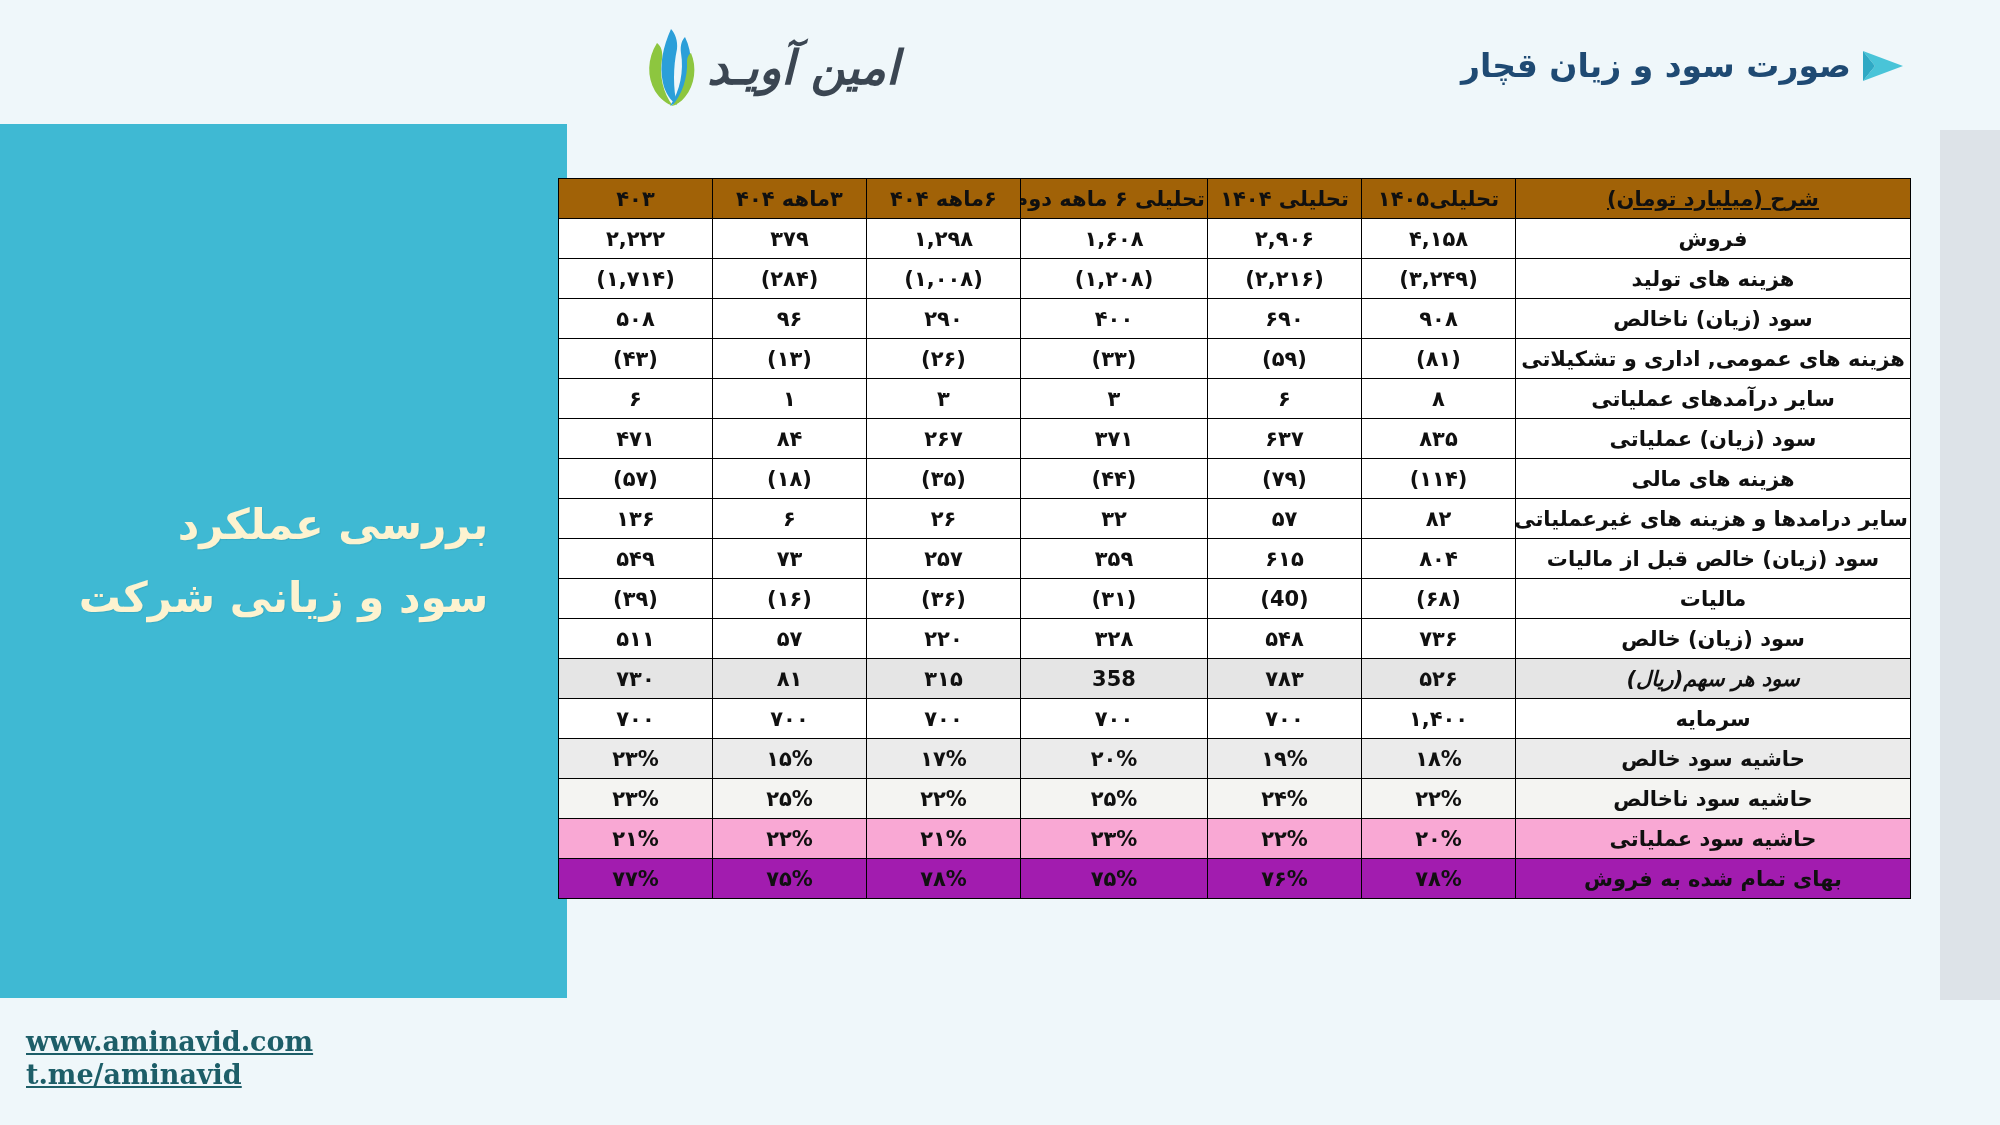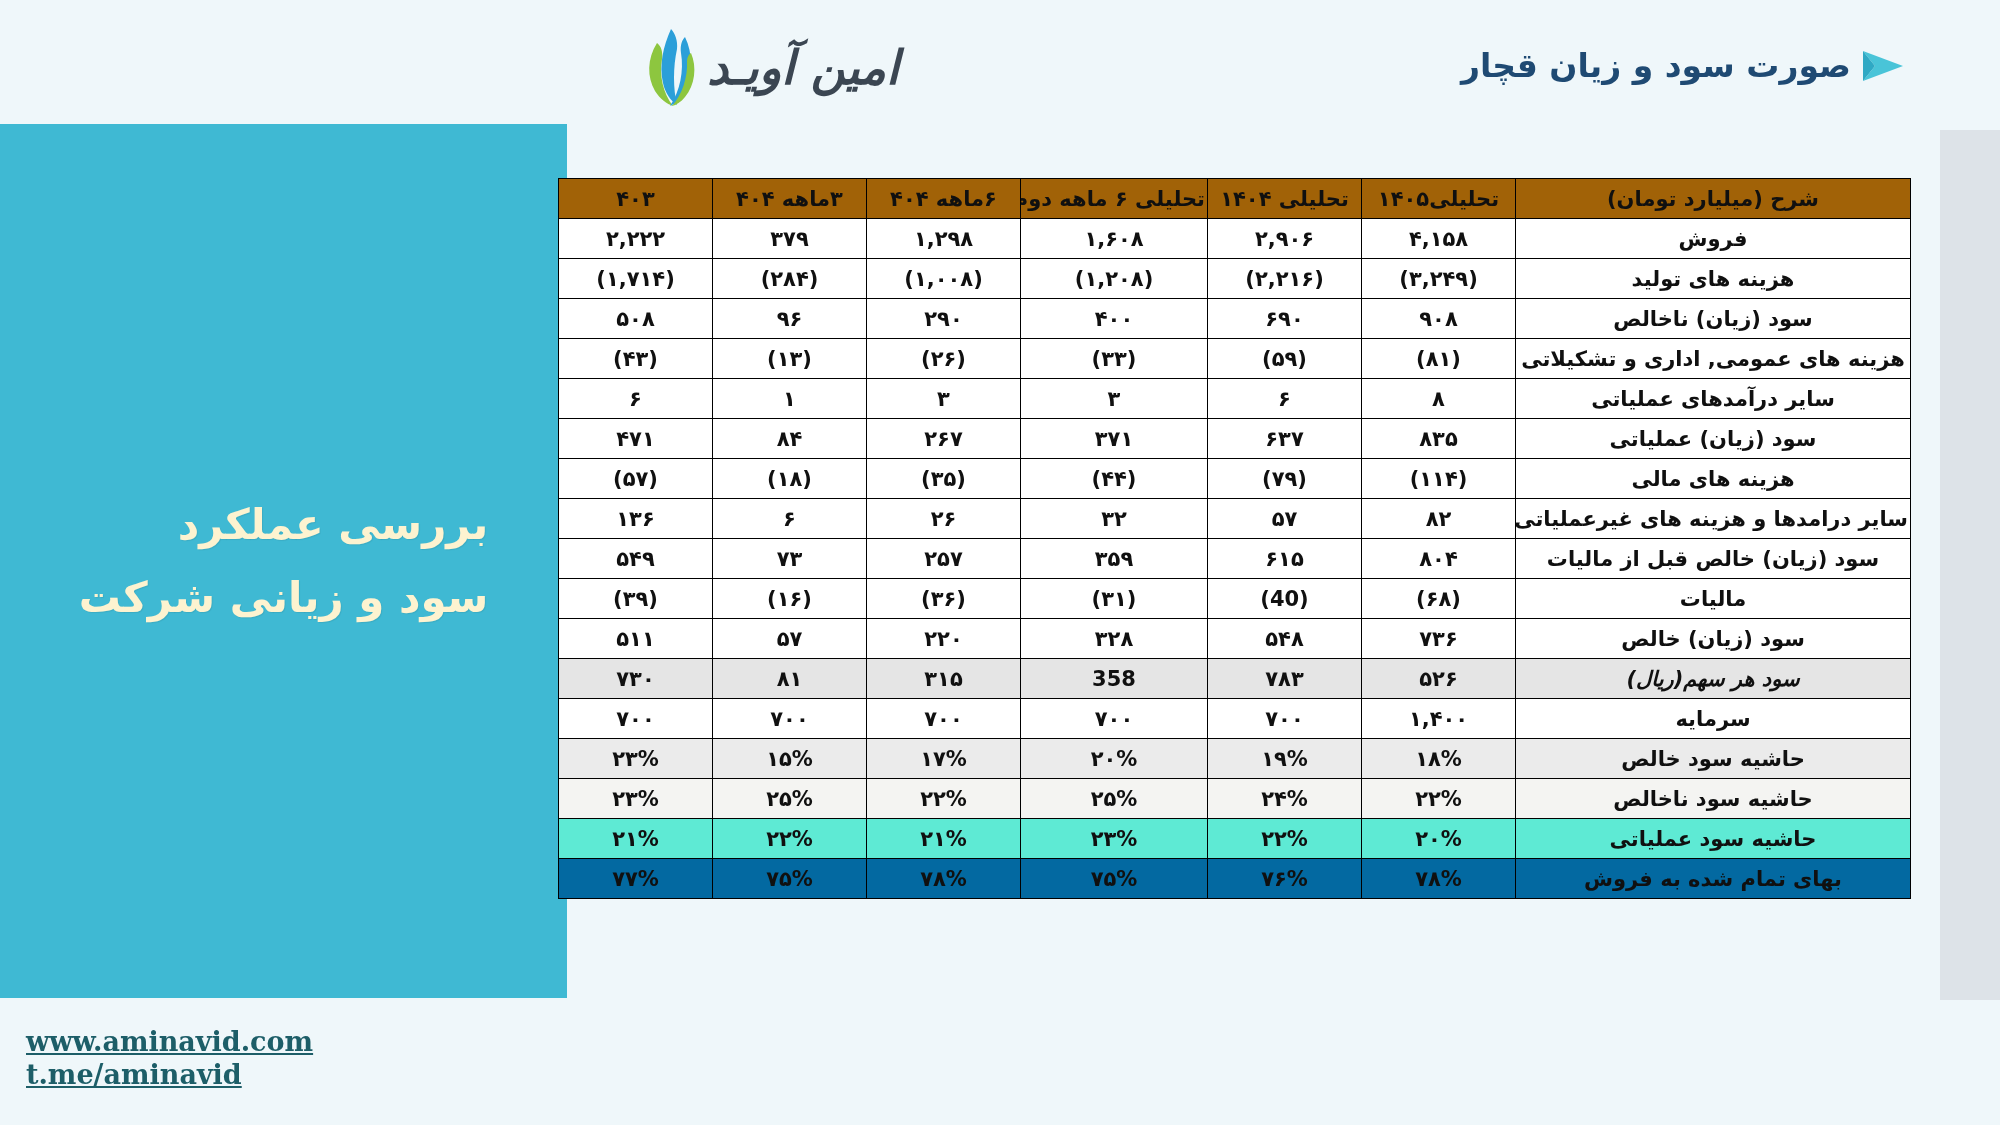--- a/index.html
+++ b/index.html
@@ -90,21 +90,21 @@
   col.c-desc  { width:395px; }
   col.c-num   { width:154px; }
   col.c-num-w { width:187px; }
 
   
   tr.hdr th {
     background:#a16207; color:#111; font-size:20px; height:55px;
     border-color:#000;
     margin-left:36px;
   }
-  tr.hdr th.desc-h { font-size:22px; }
+  tr.hdr th.desc-h { font-size:22px;text-decoration:underline; }
   tr.hdr th.top-accent { border-top:2px solid #4a7fb5; }
 
   
   td.desc {
     text-align:right; padding-right:24px; font-size:21px;
     font-weight:bold;
   }
   td.num { font-size:22px; }
   td.neg { color:#e8111c; }
 
@@ -118,22 +118,22 @@
   tr.eps td {
     background:#e5e5e5; font-size:25px; font-style:italic;
   }
   tr.eps td.num { font-style:normal; font-size:25px; }
   tr.eps td.desc { font-style:italic; }
 
   
   tr.pct td { border-color:#4a7fb5; height:43px; }
   tr.pct-1 td { background:#ebebeb; }
   tr.pct-2 td { background:#f4f4f2; }
-  tr.pct-3 td { background:#5eead4; }
-  tr.pct-4 td { background:#0369a1; }
+  tr.pct-3 td { background:#f9a8d4; }
+  tr.pct-4 td { background:#a21caf; }
   tr.pct-1 td { border-top:2px solid #4a7fb5; }
   tr.pct-4 td { border-bottom:2px solid #4a7fb5; }
   tr.pct td.desc { text-align:right; }
 </style>
 </head>
 <body>
 
 <div id="right-panel"></div>
 
 <div id="header">

